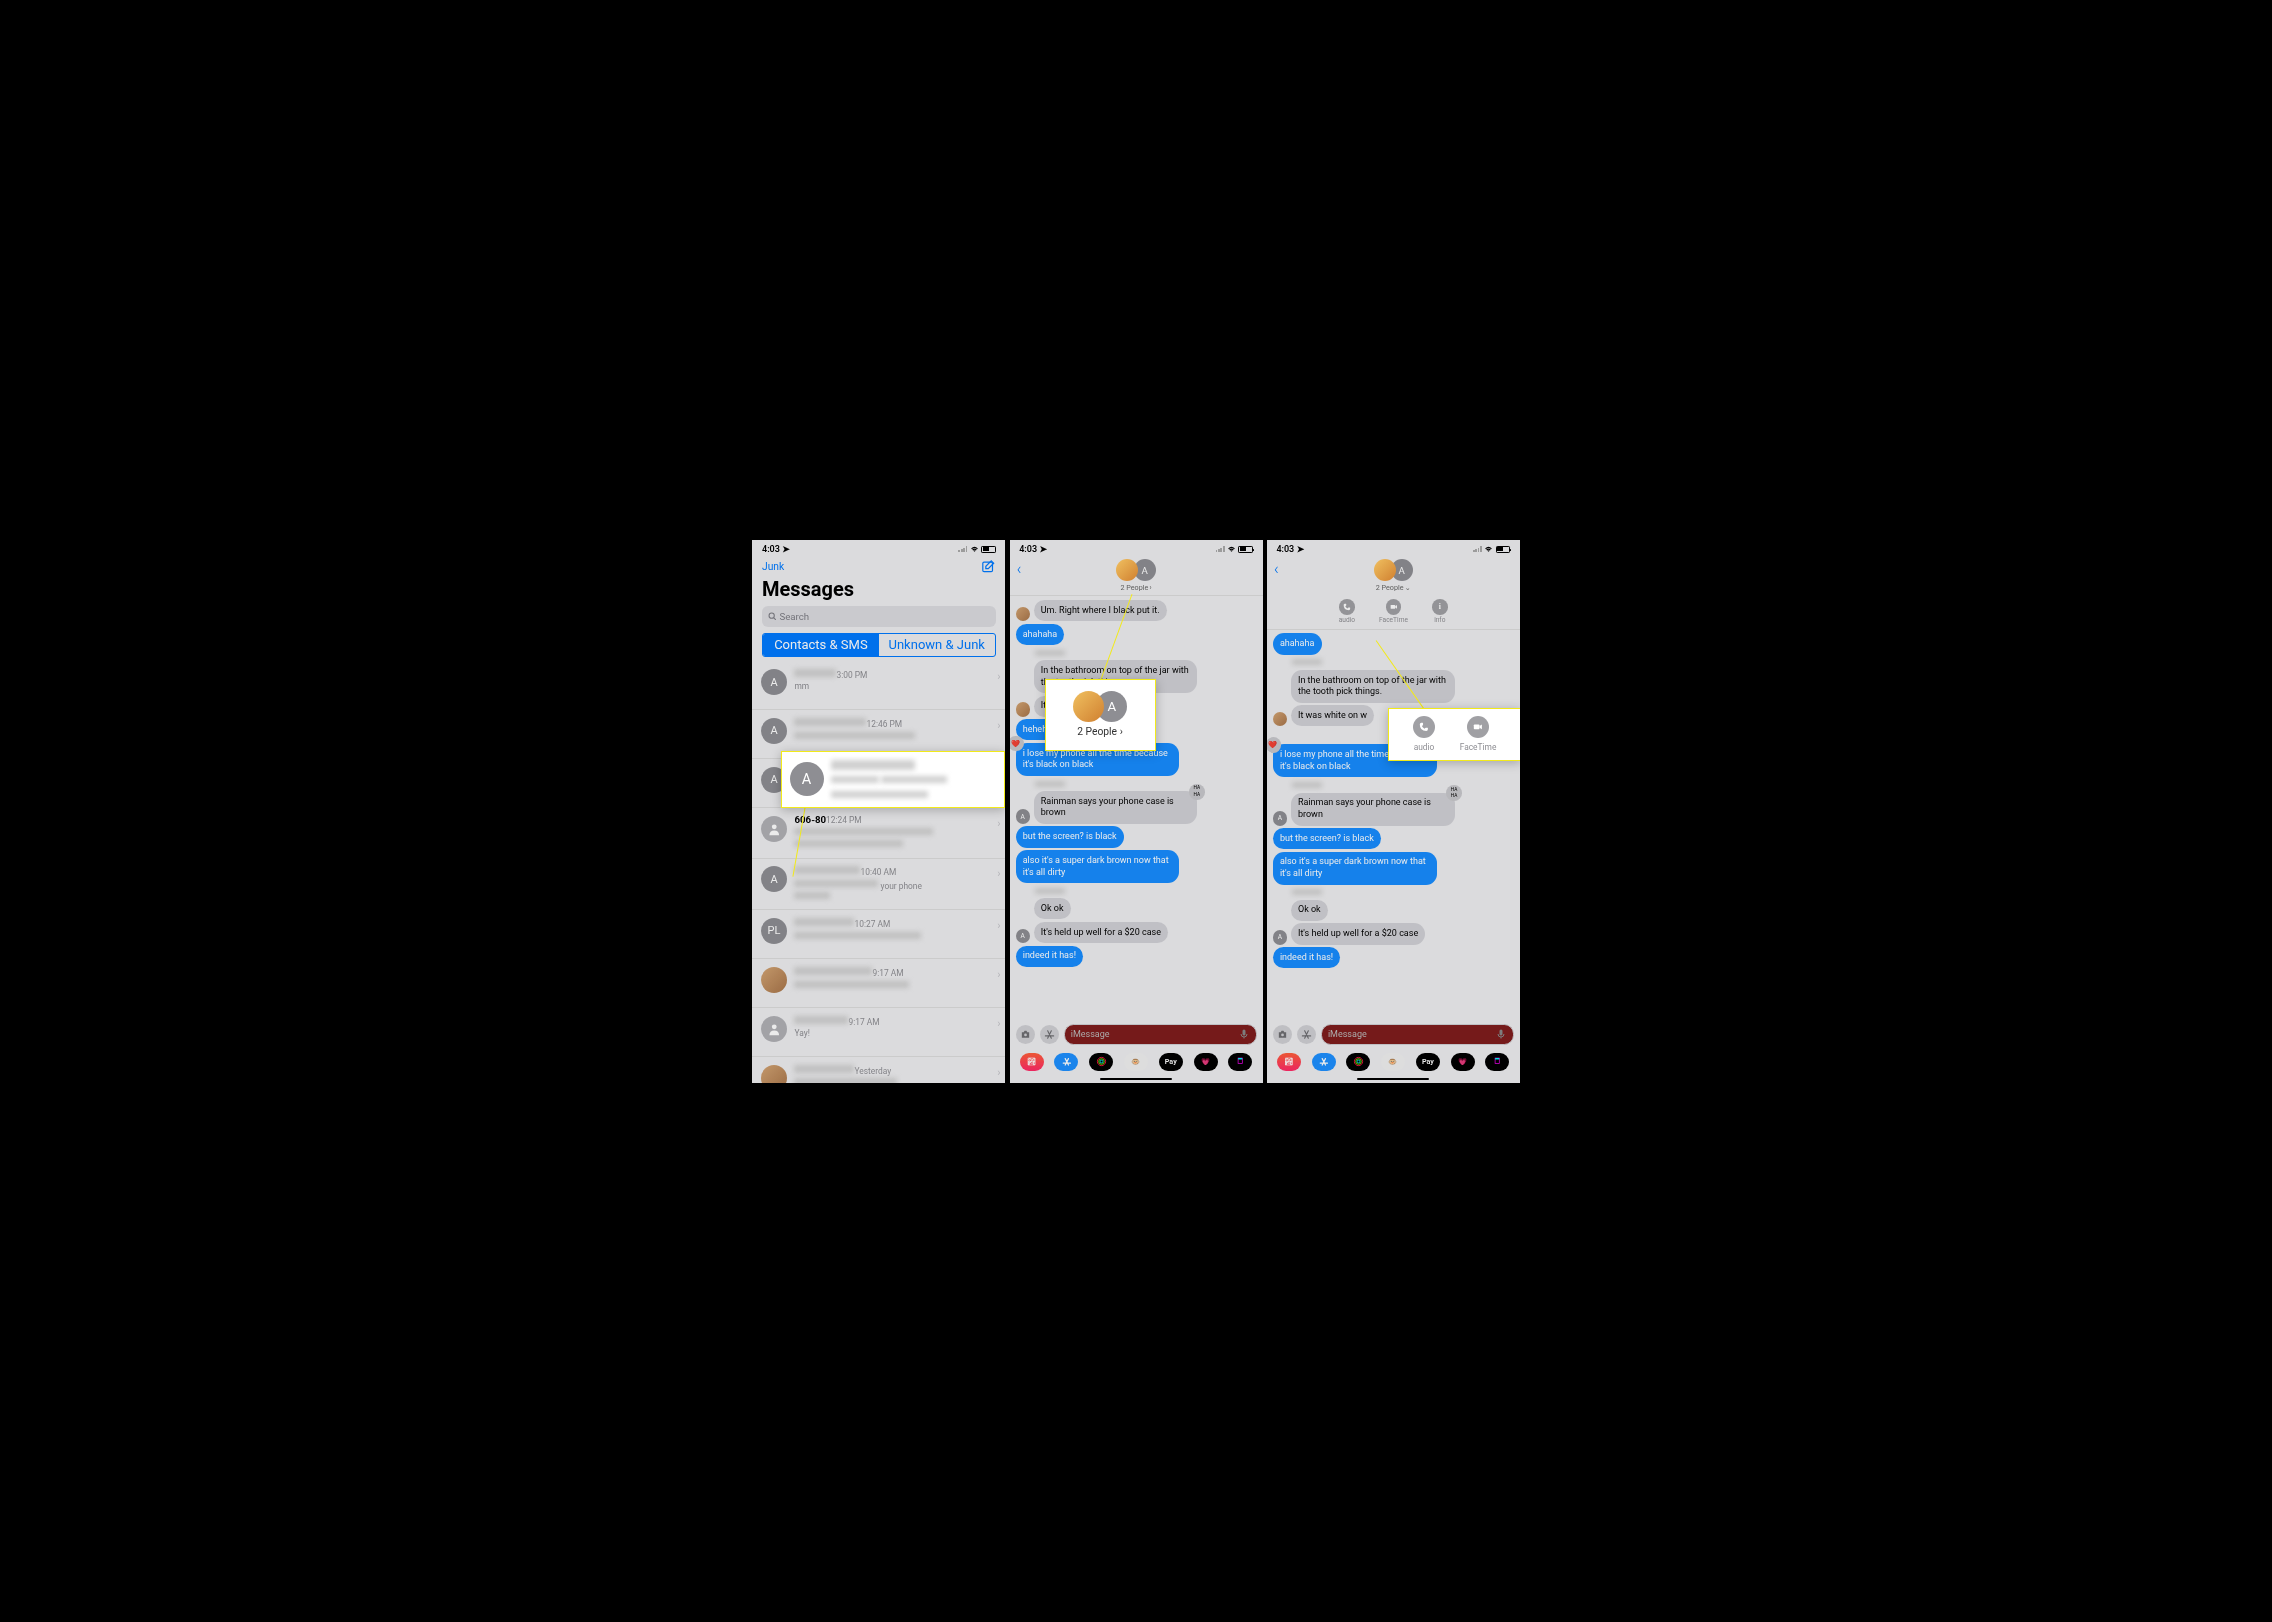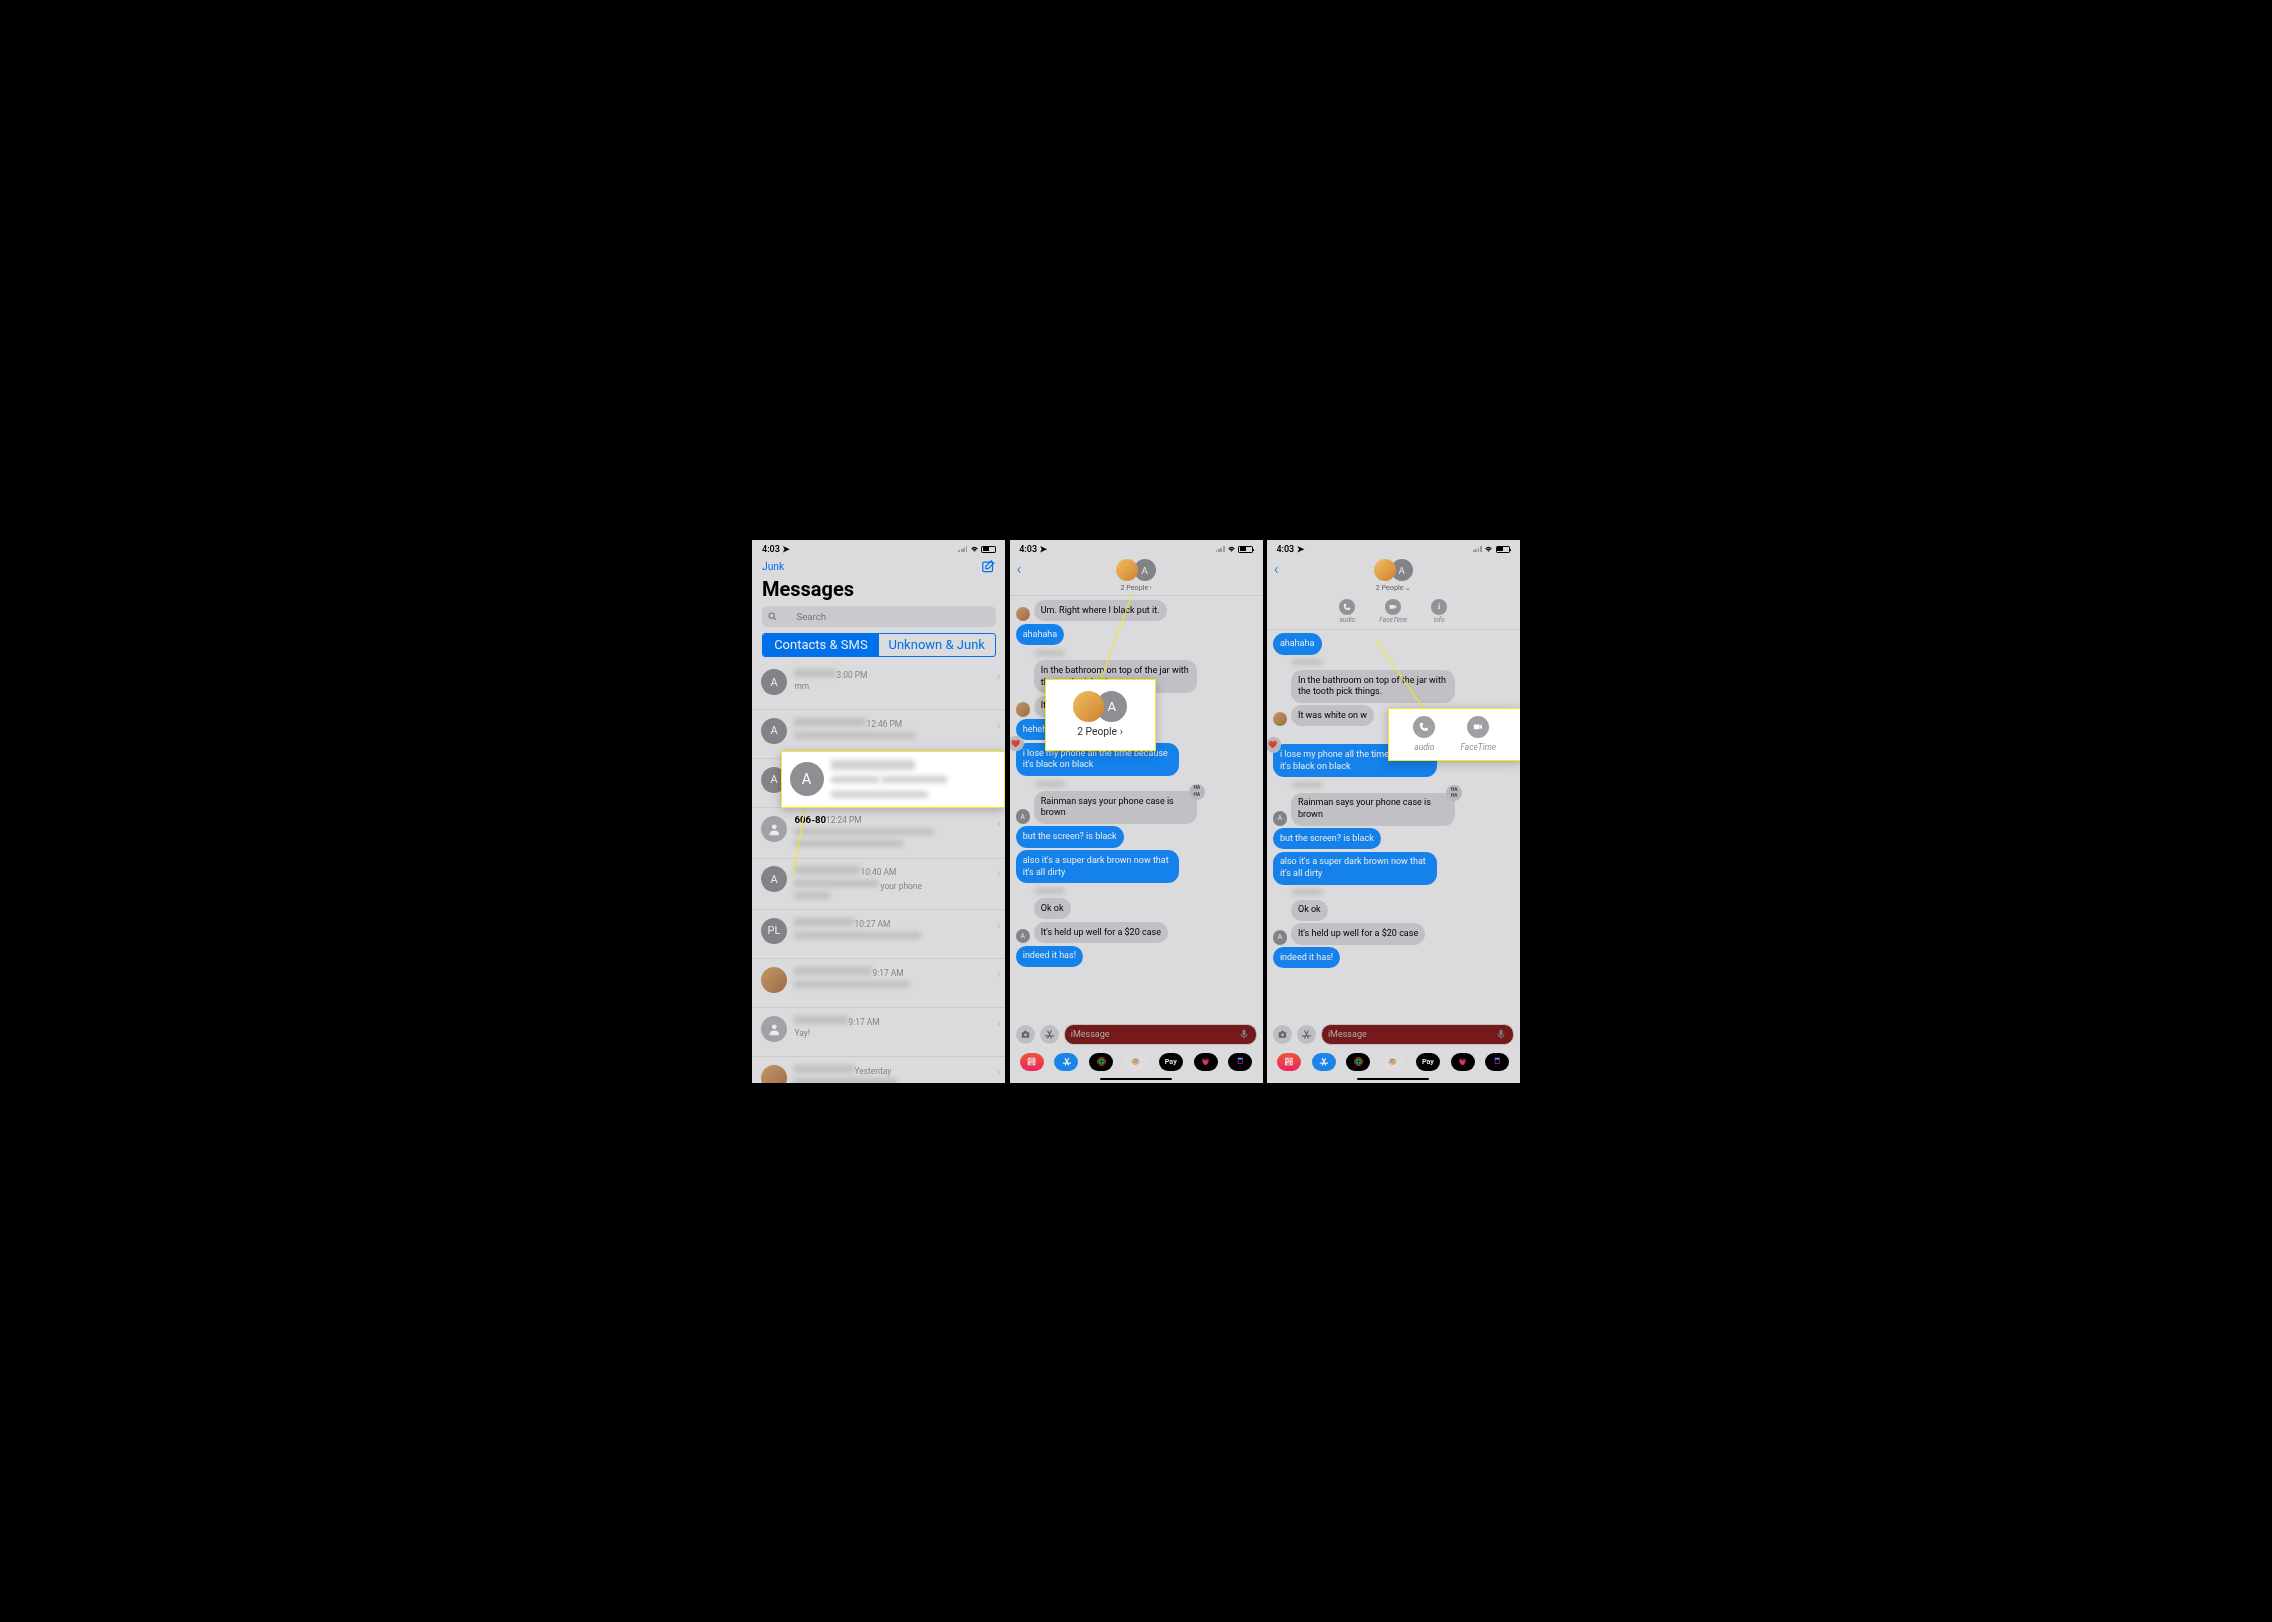--- a/index.html
+++ b/index.html
@@ -15,21 +15,21 @@
 .bar.b1{height:2.4px;}.bar.b2{height:3.6px;}.bar.b3{height:4.8px;}.bar.b4{height:6px;}
 .wifi{width:9px;height:7.2px;}
 .battery{width:14.5px;height:7.2px;border:0.6px solid #000;border-radius:1.2px;position:relative;}
 .battery::after{content:"";position:absolute;right:-1.8px;top:1.8px;width:1.2px;height:2.4px;background:#000;border-radius:0 0.6px 0.6px 0;}
 .battery-fill{position:absolute;left:0.6px;top:0.6px;bottom:0.6px;width:50%;background:#000;}
 
 .nav-row{display:flex;justify-content:space-between;align-items:center;padding:2.4px 9.7px;}
 .edit-link{color:#007aff;font-size:10.3px;}
 .compose-icon{width:14.5px;height:14.5px;color:#007aff;}
 .title-large{font-size:20px;font-weight:700;padding:1.2px 9.7px 4.8px;}
-.search-bar{margin:0 9.7px 6px;background:#dcdce0;border-radius:6px;padding:4.8px 6px;display:flex;align-items:center;gap:20px;color:#7e7e85;}
+.search-bar{margin:0 9.7px 6px;background:#dcdce0;border-radius:6px;padding:4.8px 6px;display:flex;align-items:center;gap:3px;color:#7e7e85;}
 .search-icon{width:8.4px;height:8.4px;}
 .segmented{margin:0 9.7px 4.8px;display:flex;border:0.6px solid #007aff;border-radius:3px;overflow:hidden;}
 .seg{flex:1;text-align:center;padding:3.6px;font-size:13px;color:#007aff;}
 .seg.active{background:#007aff;color:#fff;}
 .convo-list{}
 .convo{display:flex;align-items:flex-start;padding:6px 8.4px;border-bottom:0.6px solid #ddd;gap:7.2px;position:relative;min-height:46px;}
 .avatar{width:26.6px;height:26.6px;border-radius:50%;background:#8e8e93;color:#fff;display:flex;align-items:center;justify-content:center;font-size:11px;flex-shrink:0;margin-top:1.2px;}
 .avatar.person{background:#b0b0b5;}
 .avatar.img{background:linear-gradient(135deg,#d4a574,#a8754a);}
 .convo-body{flex:1;min-width:0;}
@@ -44,21 +44,21 @@
 .chat-header{display:flex;flex-direction:column;align-items:center;padding:2.4px 0 3.6px;border-bottom:0.6px solid #ddd;position:relative;}
 .back-btn{position:absolute;left:7.2px;top:2.4px;color:#007aff;font-size:15.7px;font-weight:300;}
 .header-avatars{display:flex;}
 .header-avatars .av{width:22px;height:22px;border-radius:50%;margin-left:-4.8px;}
 .header-avatars .av:first-child{margin-left:0;z-index:2;background:linear-gradient(135deg,#f0c060,#d08030);}
 .header-avatars .av.letter{background:#8e8e93;color:#fff;display:flex;align-items:center;justify-content:center;font-size:9.7px;}
 .header-sub{font-size:7.2px;color:#666;margin-top:1.8px;display:flex;align-items:center;gap:1.2px;}
 .action-row{display:flex;justify-content:center;gap:24px;padding:3.6px 0 2.4px;}
 .action-btn{display:flex;flex-direction:column;align-items:center;gap:1.2px;}
 .action-circle{width:15.7px;height:15.7px;border-radius:50%;background:#a0a0a4;color:#fff;display:flex;align-items:center;justify-content:center;font-size:7.8px;}
-.action-label{font-size:6.6px;color:#8e8e93;font-style:italic;}
+.action-label{font-size:6.6px;color:#8e8e93;}
 .chat-body{padding:3.6px 6px 0;height:380px;overflow:hidden;}
 .msg-row{display:flex;margin-bottom:2.4px;align-items:flex-end;gap:3.6px;}
 .msg-row.sent{}
 .mini-av{width:14.5px;height:14.5px;border-radius:50%;background:#8e8e93;color:#fff;display:flex;align-items:center;justify-content:center;font-size:6.6px;flex-shrink:0;}
 .mini-av.img{background:linear-gradient(135deg,#d4a574,#a8754a);}
 .bubble{max-width:68%;padding:4.8px 7.2px;border-radius:11px;font-size:9px;line-height:1.3;}
 .bubble.received{background:#d1d1d6;color:#000;}
 .bubble.sent{background:#178dff;color:#fff;}
 .name-label{font-size:6.6px;color:#999;margin-left:19.3px;margin-top:3.6px;margin-bottom:1.2px;}
 .reaction{position:relative;}

